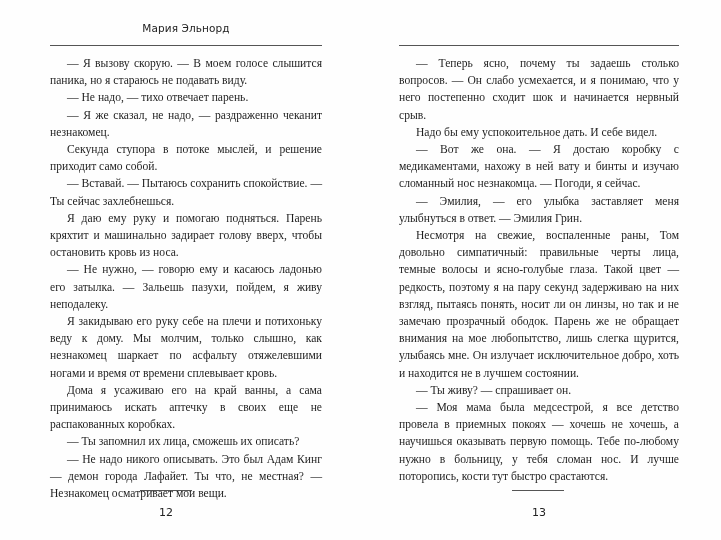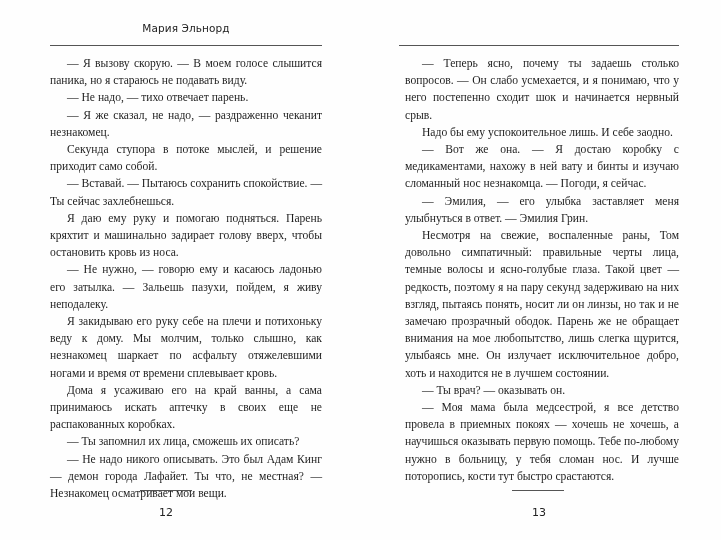--- a/index.html
+++ b/index.html
@@ -13,21 +13,21 @@
     font-family: "DejaVu Sans", sans-serif; font-size: 10.5px; color: #222;
     letter-spacing: 0.1px;
   }
   .head-rule { position: absolute; top: 45px; left: 0; right: 0; height: 0; border-top: 1.3px solid #555; }
   .body-text {
     position: absolute; top: 55px; left: 0; right: 0;
     font-family: "Liberation Serif", serif; font-size: 11.6px; line-height: 17.2px;
     color: #1e1e1e; text-align: justify; hyphens: manual;
   }
   .body-text p { margin: 0; text-indent: 17px; }
-  .page.right .body-text p { text-indent: 17px; margin-left: 6px; }
+  .page.right .body-text p { text-indent: 17px; }
   .foot-rule { position: absolute; top: 490px; height: 0; border-top: 1px solid #555; width: 52px; }
   .page.left .foot-rule { left: 90px; }
   .page.right .foot-rule { left: 113px; }
   .folio {
     position: absolute; top: 497px; width: 60px; text-align: center;
     font-family: "DejaVu Sans", sans-serif; font-size: 11px; color: #222; margin-top: 9px;
   }
   .page.left .folio { left: 86px; }
   .page.right .folio { left: 110px; }
 </style>
@@ -54,24 +54,24 @@
 
     </div>
     <div class="foot-rule"></div>
     <div class="folio">12</div>
   </div>
 
   <div class="page right">
     <div class="head-rule"></div>
     <div class="body-text">
       <p>— Теперь ясно, почему ты задаешь столько вопросов. — Он слабо усмехается, и я понимаю, что у него постепенно сходит шок и начинается нервный срыв.</p>
-      <p>Надо бы ему успокоительное лишь. И себе заодно.</p>
+      <p>Надо бы ему успокоительное дать. И себе видел.</p>
       <p>— Вот же она. — Я достаю коробку с медикаментами, нахожу в ней вату и бинты и изучаю сломанный нос незнакомца. — Погоди, я сейчас.</p>
       <p>— Эмилия, — его улыбка заставляет меня улыбнуться в ответ. — Эмилия Грин.</p>
       <p>Несмотря на свежие, воспаленные раны, Том довольно симпатичный: правильные черты лица, темные волосы и ясно-голубые глаза. Такой цвет — редкость, поэтому я на пару секунд задерживаю на них взгляд, пытаясь понять, носит ли он линзы, но так и не замечаю прозрачный ободок. Парень же не обращает внимания на мое любопытство, лишь слегка щурится, улыбаясь мне. Он излучает исключительное добро, хоть и находится не в лучшем состоянии.</p>
-      <p>— Ты врач? — оказывать он.</p>
+      <p>— Ты живу? — спрашивает он.</p>
       <p>— Моя мама была медсестрой, я все детство провела в приемных покоях — хочешь не хочешь, а научишься оказывать первую помощь. Тебе по-любому нужно в больницу, у тебя сломан нос. И лучше поторопись, кости тут быстро срастаются.</p>
     </div>
     <div class="foot-rule"></div>
     <div class="folio">13</div>
   </div>
 
 </div>
 
 </body></html>

